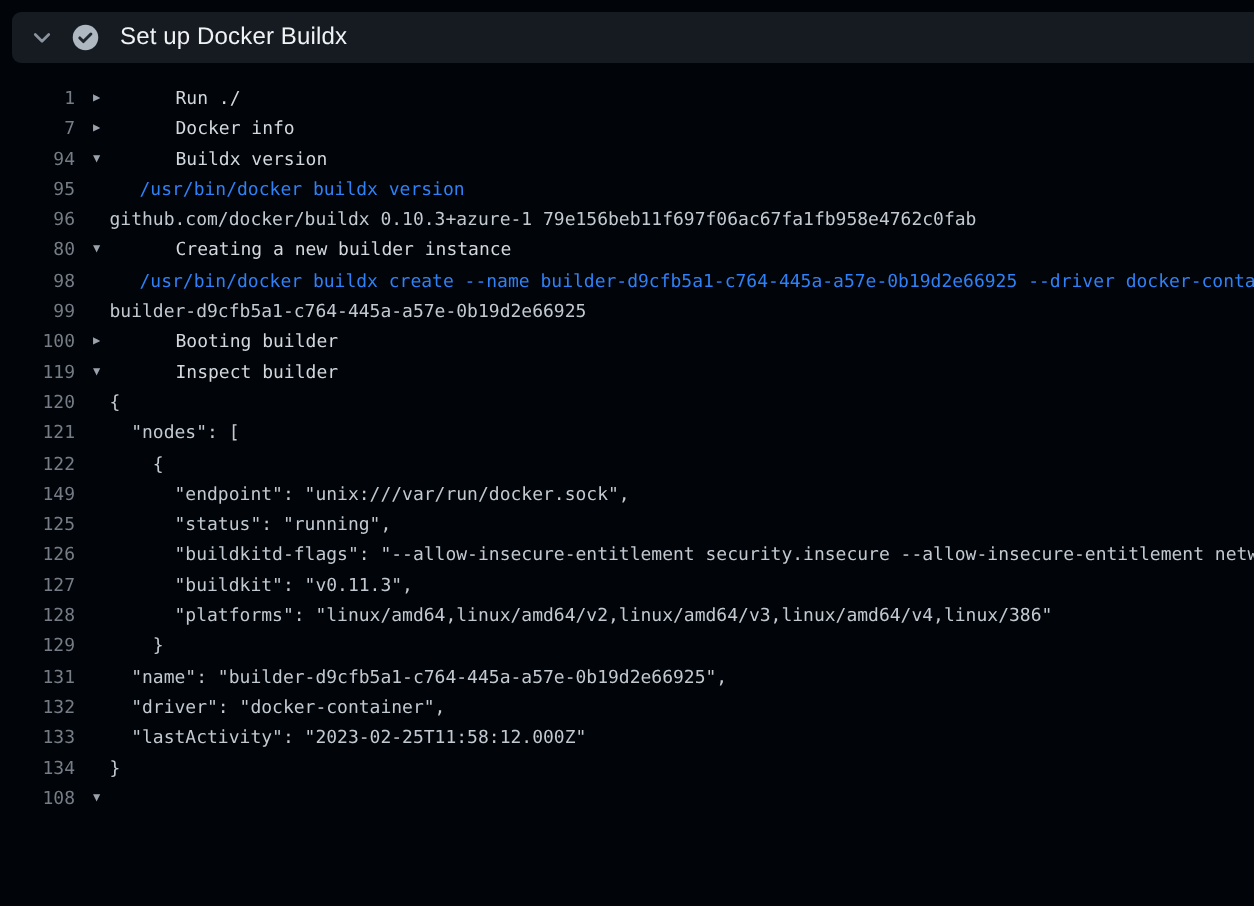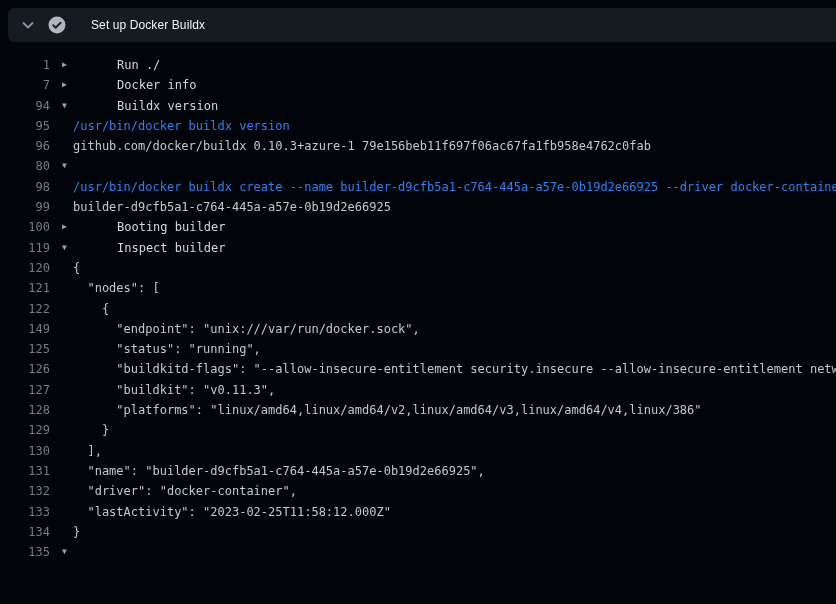--- a/index.html
+++ b/index.html
@@ -27,44 +27,44 @@
     border-radius:6px;
     display:flex;align-items:center;
     cursor:pointer;
   }
   .chev-btn{
     width:32px;height:34px;display:flex;align-items:center;justify-content:center;
     background:none;border:none;padding:0;margin-left:4px;cursor:pointer;
   }
   .status-wrap{width:18px;height:18px;margin-left:4px;flex:none;}
   .step-title{
-    margin-left:25px;
+    margin-left:14px;
     font-family:"Liberation Sans","DejaVu Sans",sans-serif;
-    font-size:12px;font-weight:500;color:var(--title);
+    font-size:16px;font-weight:500;color:var(--title);
     letter-spacing:.1px;
   }
   .log{
     position:absolute;left:0;top:55px;width:836px;
   }
   .row{
     height:20.3px;display:flex;align-items:center;
     font-size:12px;line-height:20.3px;
   }
   .num{
     flex:none;width:50px;text-align:right;color:var(--num);
     cursor:pointer;
   }
   .marker{
     flex:none;width:11px;margin-left:12px;
     font-size:8px;color:var(--marker);text-align:left;
   }
   .text{white-space:pre;flex:none;}
   .row.group .text{color:var(--grp);cursor:pointer;padding-left:44px;}
   .row.group .marker{cursor:pointer;}
-  .row.command .text{color:var(--cmd);}
+  .row.command .text{color:var(--cmd);margin-left:20px;}
   .row.output .text{color:var(--out);}
 </style>
 </head>
 <body>
 
 <div class="step-header">
   <button class="chev-btn">
     <span style="display:flex;">
       <svg width="16" height="16" viewBox="0 0 16 16">
         <path d="M3.5 6l4.5 4.5L12.5 6" fill="none" stroke="var(--chevron)" stroke-width="1.8" stroke-linecap="round" stroke-linejoin="round"></path>
@@ -102,20 +102,21 @@
       <span class="text">/usr/bin/docker buildx version</span>
     </div>
     <div class="row output">
       <span class="num">96</span>
       <span class="marker"></span>
       <span class="text">github.com/docker/buildx 0.10.3+azure-1 79e156beb11f697f06ac67fa1fb958e4762c0fab</span>
     </div>
     <div class="row group">
       <span class="num">80</span>
       <span class="marker">▼</span>
+      <span class="text">Creating a new builder instance</span>
     </div>
     <div class="row command">
       <span class="num">98</span>
       <span class="marker"></span>
       <span class="text">/usr/bin/docker buildx create --name builder-d9cfb5a1-c764-445a-a57e-0b19d2e66925 --driver docker-container</span>
     </div>
     <div class="row output">
       <span class="num">99</span>
       <span class="marker"></span>
       <span class="text">builder-d9cfb5a1-c764-445a-a57e-0b19d2e66925</span>
@@ -169,41 +170,36 @@
       <span class="num">128</span>
       <span class="marker"></span>
       <span class="text">      "platforms": "linux/amd64,linux/amd64/v2,linux/amd64/v3,linux/amd64/v4,linux/386"</span>
     </div>
     <div class="row output">
       <span class="num">129</span>
       <span class="marker"></span>
       <span class="text">    }</span>
     </div>
     <div class="row output">
-      <span class="num">130</span>
-      <span class="marker"></span>
-      <span class="text">  ],</span>
-    </div>
-    <div class="row output">
       <span class="num">131</span>
       <span class="marker"></span>
       <span class="text">  "name": "builder-d9cfb5a1-c764-445a-a57e-0b19d2e66925",</span>
     </div>
     <div class="row output">
       <span class="num">132</span>
       <span class="marker"></span>
       <span class="text">  "driver": "docker-container",</span>
     </div>
     <div class="row output">
       <span class="num">133</span>
       <span class="marker"></span>
       <span class="text">  "lastActivity": "2023-02-25T11:58:12.000Z"</span>
     </div>
     <div class="row output">
       <span class="num">134</span>
       <span class="marker"></span>
       <span class="text">}</span>
     </div>
     <div class="row group">
-      <span class="num">135</span>
+      <span class="num">108</span>
       <span class="marker">▼</span>
     </div>
   </div>
 
 </body></html>

